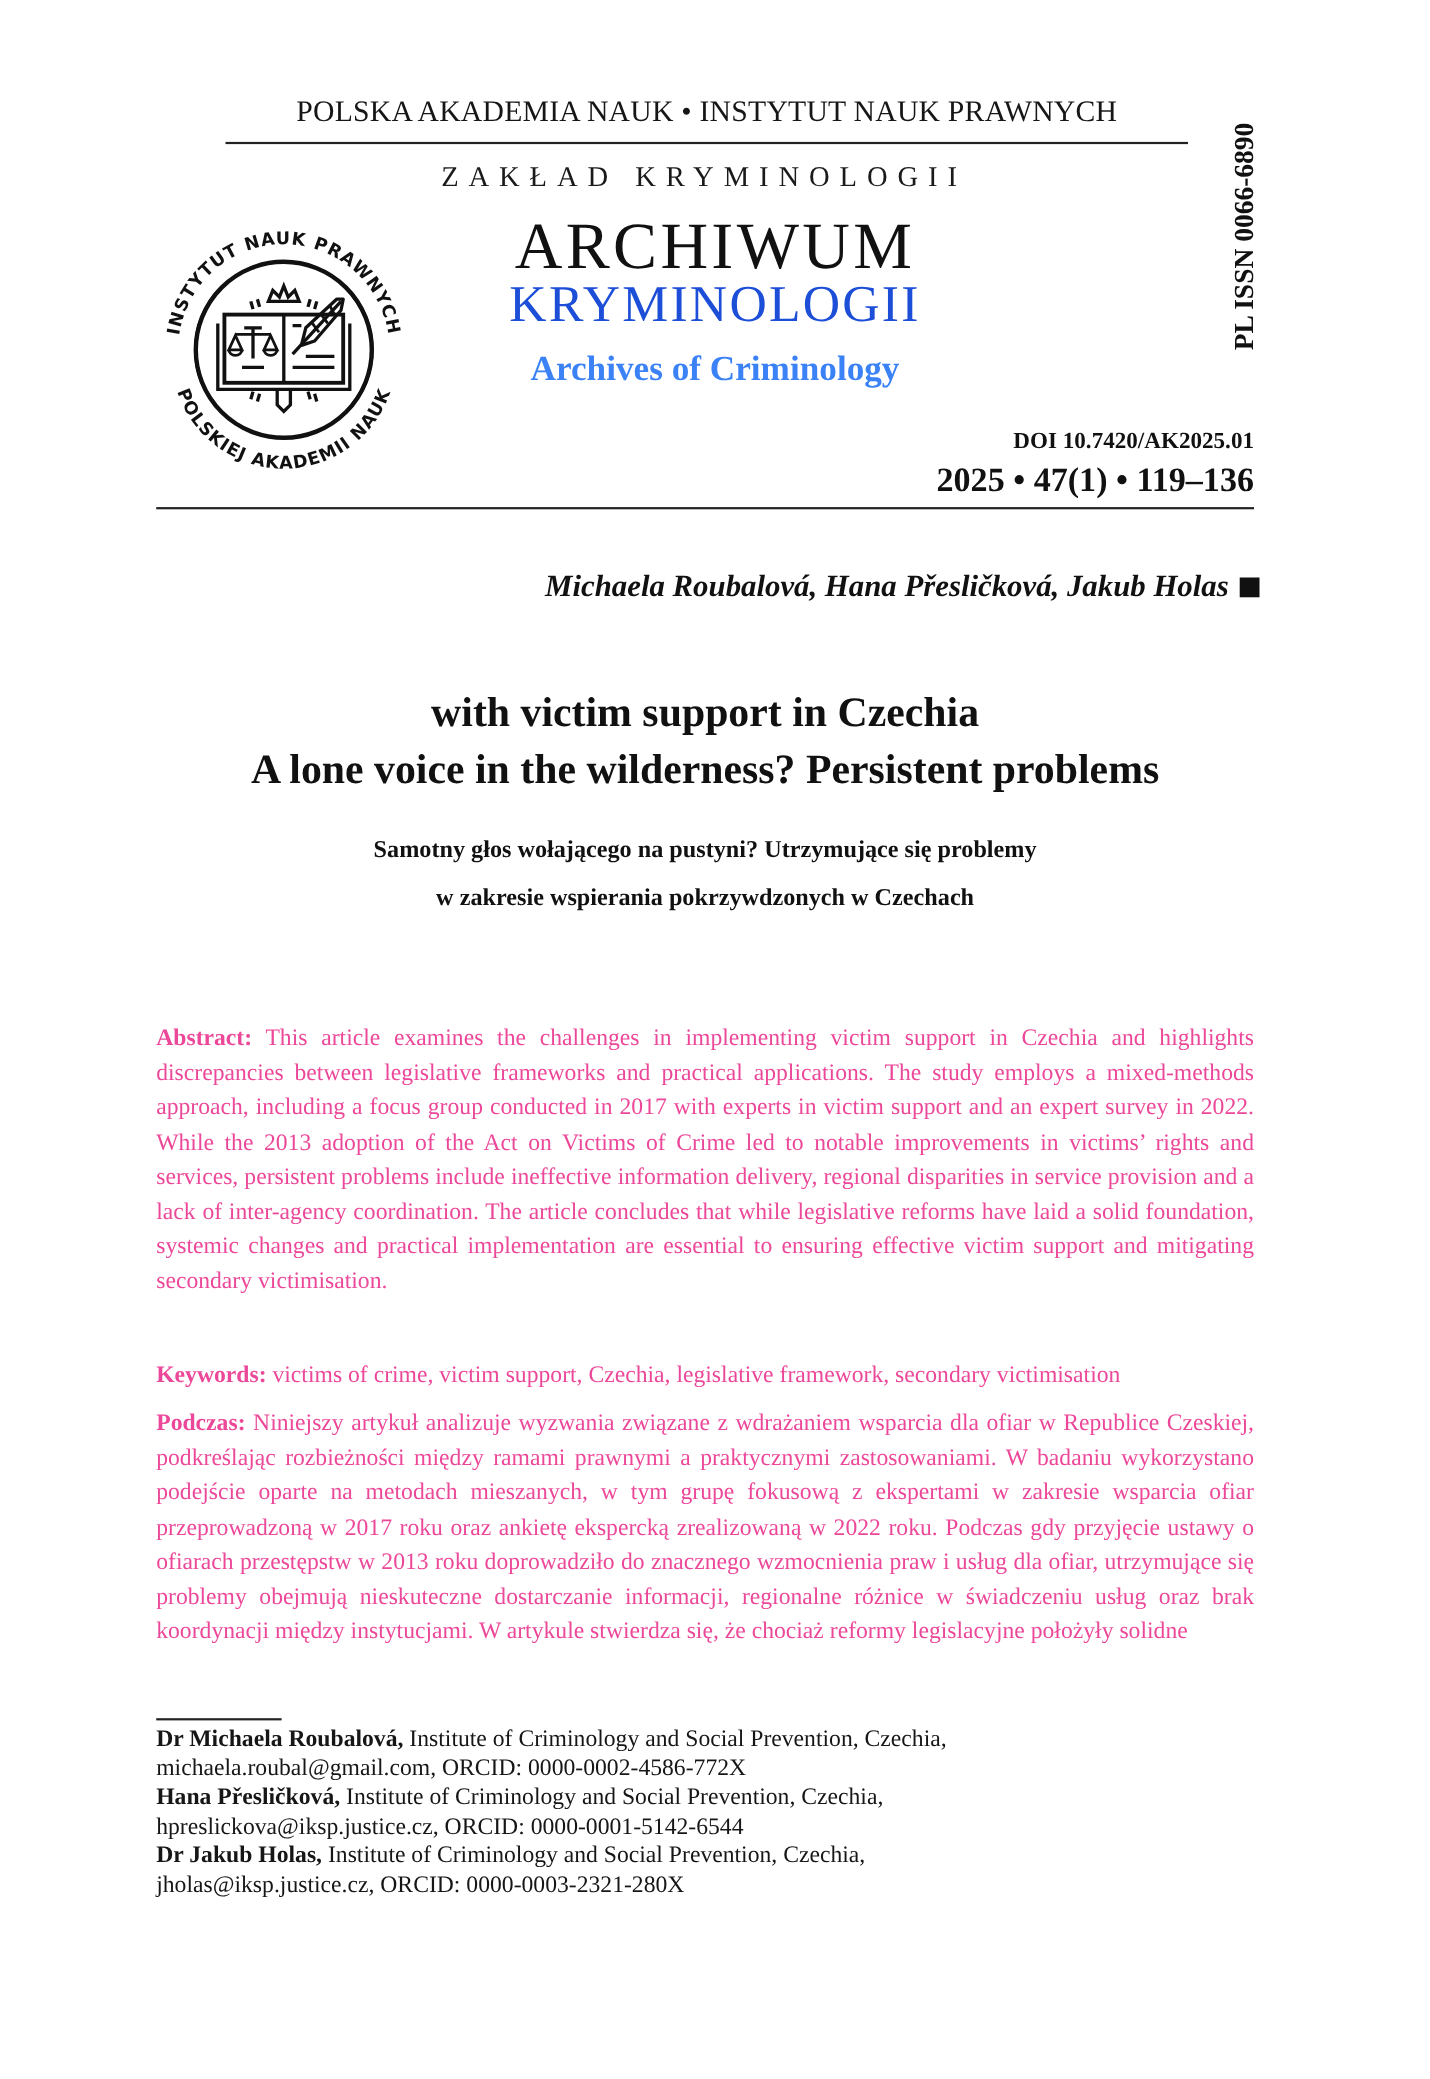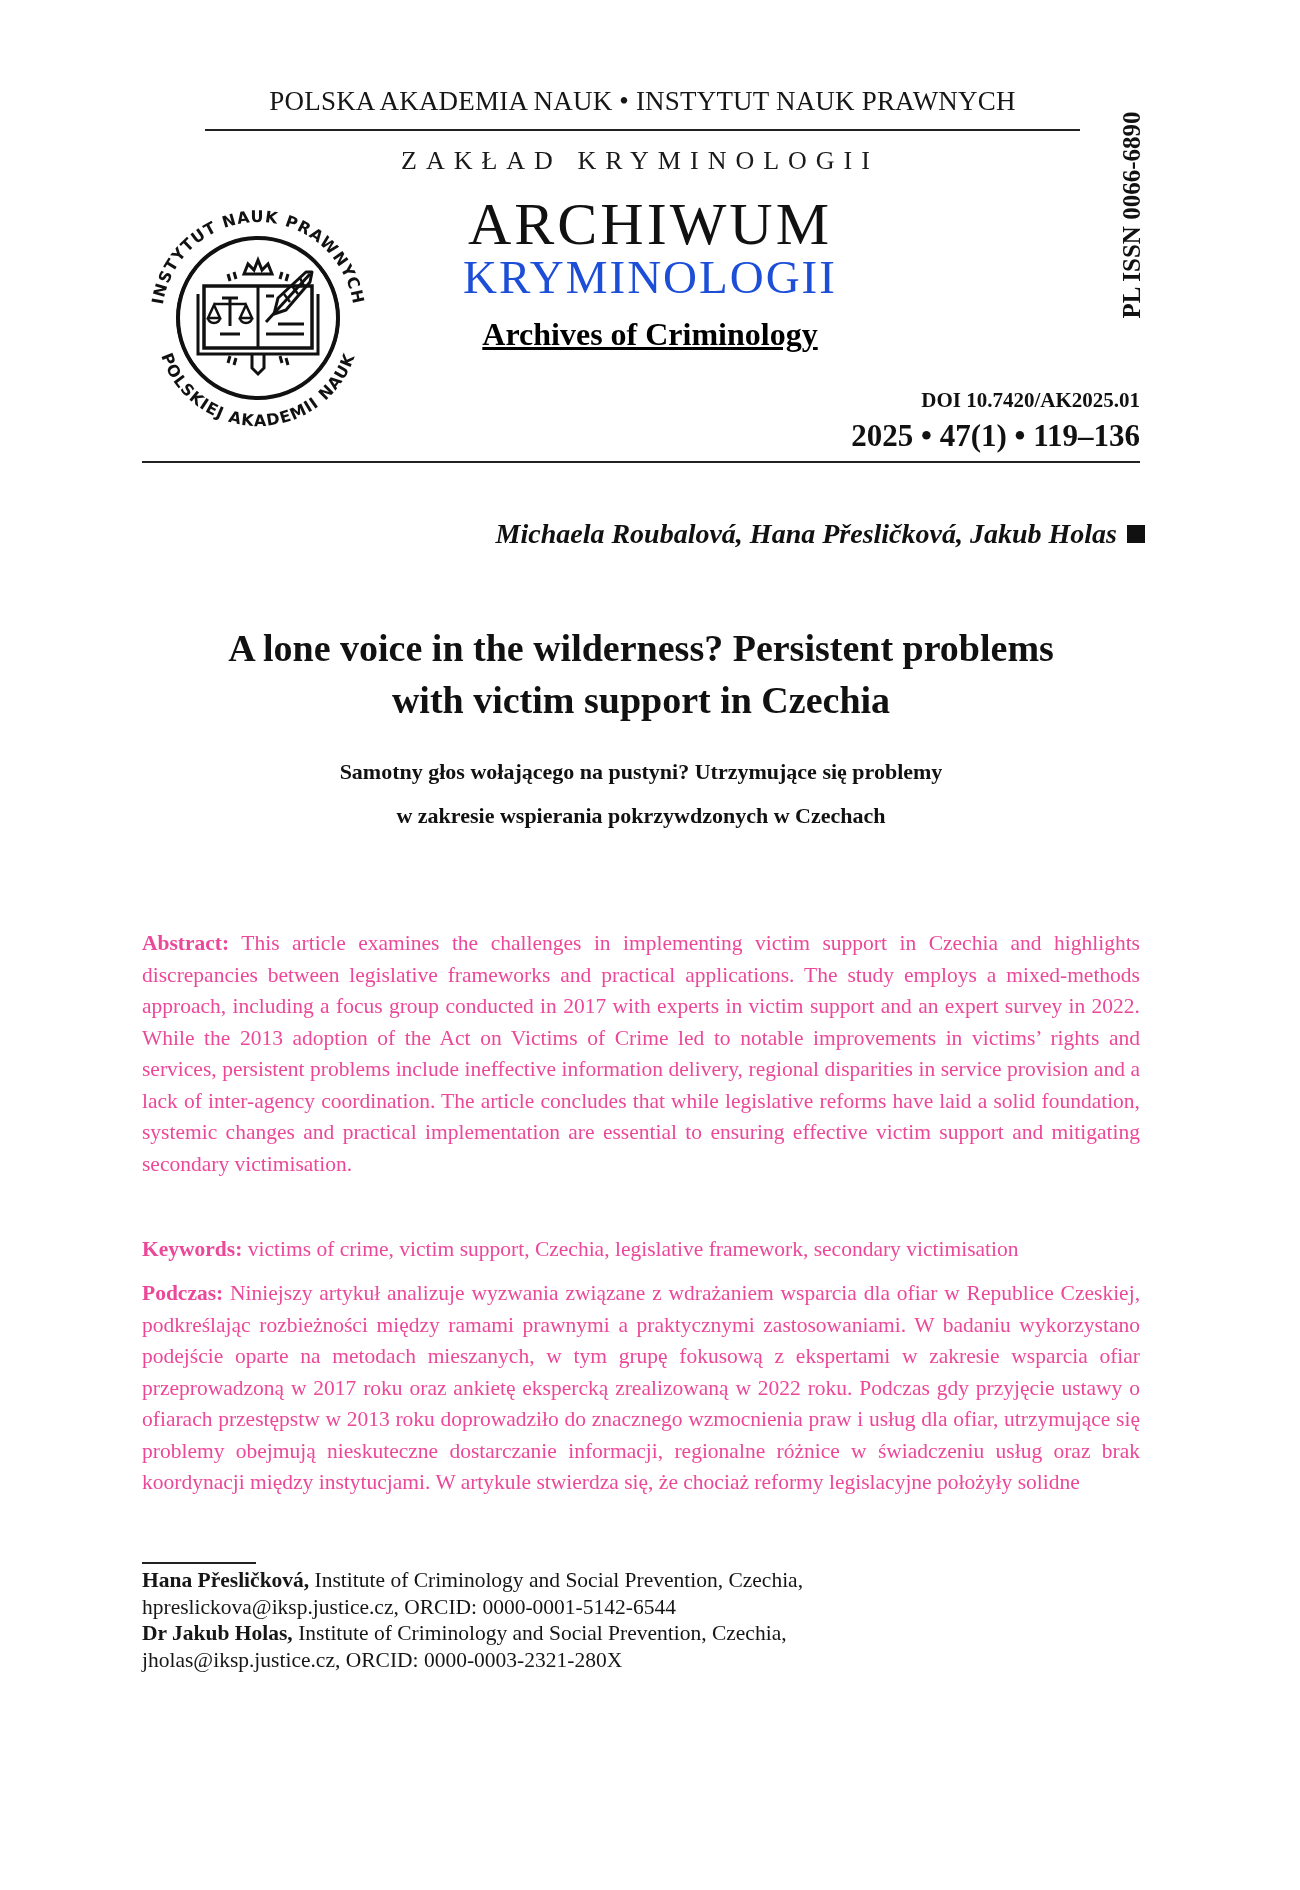--- a/index.html
+++ b/index.html
@@ -53,22 +53,21 @@
       letter-spacing: 2px;
       line-height: 1;
       color: #1d4ed8;
     }
     .journal-en {
       left: 400px; width: 500px; top: 318px;
       text-align: center;
       font-size: 32px;
       font-weight: bold;
       line-height: 1;
-      color: #000000;
-      text-decoration: underline;
+      color: #3b82f6;
     }
     .issn {
       left: 1112px; top: 95px;
       width: 40px; height: 240px;
     }
     .issn span {
       position: absolute;
       left: 50%; top: 50%;
       transform: translate(-50%, -50%) rotate(-90deg);
       white-space: nowrap;
@@ -229,22 +228,22 @@
 <div class="abs doi">DOI 10.7420/AK2025.01</div>
 <div class="abs volume">2025 • 47(1) • 119–136</div>
 <div class="abs rule-main"></div>
 
 <div class="abs authors">
   <span>Michaela Roubalová, Hana Přesličková, Jakub Holas</span>
   <span class="author-mark"></span>
 </div>
 
 <div class="abs title-en">
+  <div>with victim support in Czechia</div>
   <div>A lone voice in the wilderness? Persistent problems</div>
-  <div>with victim support in Czechia</div>
 </div>
 
 <div class="abs title-pl">
   <div>Samotny głos wołającego na pustyni? Utrzymujące się problemy</div>
   <div>w zakresie wspierania pokrzywdzonych w Czechach</div>
 </div>
 
 <div class="abs body-block abstract-en">
   <span class="label">Abstract:</span>
   <span>This article examines the challenges in implementing victim support in Czechia and highlights discrepancies between legislative frameworks and practical applications. The study employs a mixed-methods approach, including a focus group conducted in 2017 with experts in victim support and an expert survey in 2022. While the 2013 adoption of the Act on Victims of Crime led to notable improvements in victims’ rights and services, persistent problems include ineffective information delivery, regional disparities in service provision and a lack of inter-agency coordination. The article concludes that while legislative reforms have laid a solid foundation, systemic changes and practical implementation are essential to ensuring effective victim support and mitigating secondary victimisation.</span>
@@ -255,20 +254,24 @@
   <span>victims of crime, victim support, Czechia, legislative framework, secondary victimisation</span>
 </div>
 
 <div class="abs body-block abstract-pl">
   <span class="label">Podczas:</span>
   <span>Niniejszy artykuł analizuje wyzwania związane z wdrażaniem wsparcia dla ofiar w Republice Czeskiej, podkreślając rozbieżności między ramami prawnymi a praktycznymi zastosowaniami. W badaniu wykorzystano podejście oparte na metodach mieszanych, w tym grupę fokusową z ekspertami w zakresie wsparcia ofiar przeprowadzoną w 2017 roku oraz ankietę ekspercką zrealizowaną w 2022 roku. Podczas gdy przyjęcie ustawy o ofiarach przestępstw w 2013 roku doprowadziło do znacznego wzmocnienia praw i usług dla ofiar, utrzymujące się problemy obejmują nieskuteczne dostarczanie informacji, regionalne różnice w świadczeniu usług oraz brak koordynacji między instytucjami. W artykule stwierdza się, że chociaż reformy legislacyjne położyły solidne</span>
 </div>
 
 <div class="abs fn-rule"></div>
 <div class="abs footnotes">
+  <p class="fn-entry">
+    <span class="fn-name">Dr Michaela Roubalová,</span><span> Institute of Criminology and Social Prevention, Czechia,</span><br>
+    <span>michaela.roubal@gmail.com, ORCID: 0000-0002-4586-772X</span>
+  </p>
   <p class="fn-entry">
     <span class="fn-name">Hana Přesličková,</span><span> Institute of Criminology and Social Prevention, Czechia,</span><br>
     <span>hpreslickova@iksp.justice.cz, ORCID: 0000-0001-5142-6544</span>
   </p>
   <p class="fn-entry">
     <span class="fn-name">Dr Jakub Holas,</span><span> Institute of Criminology and Social Prevention, Czechia,</span><br>
     <span>jholas@iksp.justice.cz, ORCID: 0000-0003-2321-280X</span>
   </p>
 </div>
 

